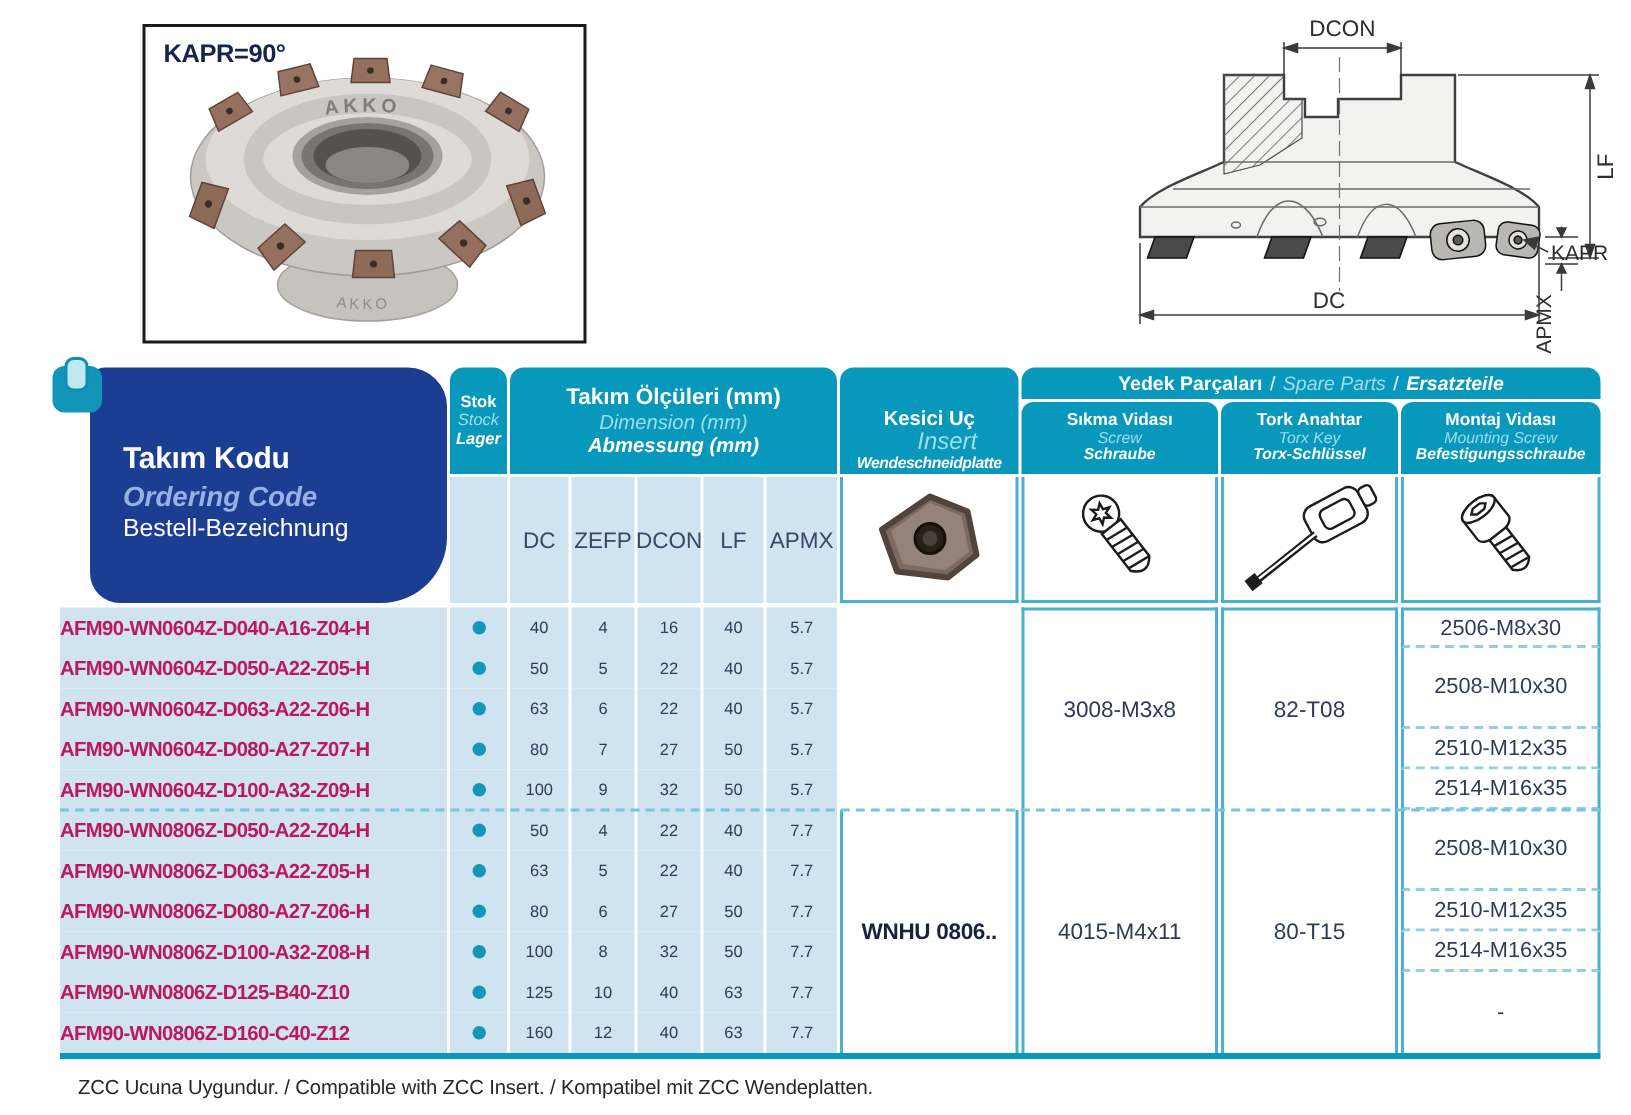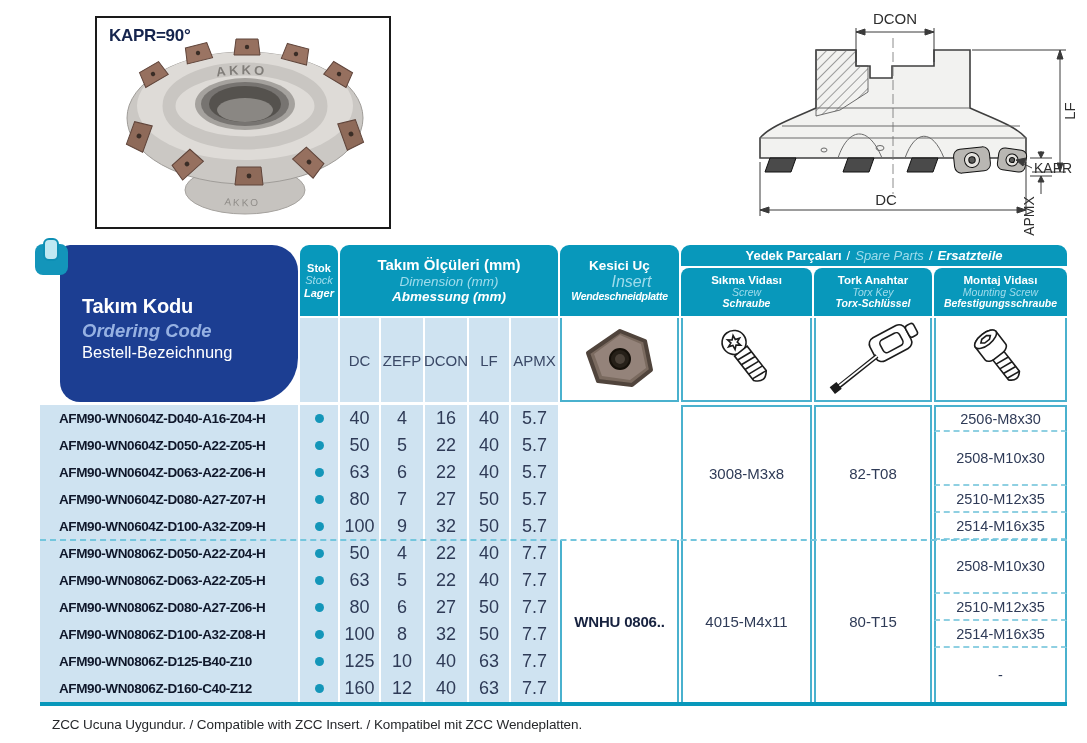--- a/index.html
+++ b/index.html
@@ -33,21 +33,21 @@
   .n3{font-size:16.5px;margin-top:1px;}
 
   .band{background:#0898bb;border-radius:9px 9px 0 0;color:#fff;display:flex;flex-direction:column;
         justify-content:center;text-align:center;line-height:1.12;}
   .b-tr{font-weight:bold;}
   .b-en{font-style:italic;color:#9fdcec;}
   .b-de{font-style:italic;font-weight:bold;}
   .band.stok{font-size:11px;}
   .band.dims{font-size:15px;}
   .band.dims .b-en,.band.dims .b-de{font-size:13.5px;}
-  .band.ins{font-size:13.5px;}
+  .band.ins{font-size:13.5px;justify-content:flex-end;}
   .band.ins .b-en{font-size:16px;padding-left:24px;}
   .band.ins .b-de{font-size:10.5px;letter-spacing:-0.3px;}
   .yedek{grid-column:9/12;grid-row:1;display:flex;flex-direction:column;}
   .ytitle{height:21px;background:#0898bb;border-radius:9px 9px 0 0;display:flex;align-items:center;
           justify-content:center;color:#fff;font-size:13px;margin-bottom:2px;}
   .ytitle .yb{font-weight:bold;}
   .ytitle .ysep{margin:0 5px;}
   .ytitle .yi{font-style:italic;color:#9fdcec;}
   .ytitle .ybi{font-style:italic;font-weight:bold;}
   .ysub{flex:1;display:grid;grid-template-columns:131px 118px 133px;column-gap:2px;}
@@ -56,24 +56,24 @@
 
   .lb{background:#cfe3f1;}
   .dimlab{font-size:15px;color:#3a4866;display:flex;align-items:center;justify-content:center;}
   .wc{background:#fff;border-left:2px solid #4ab1ce;border-right:2px solid #4ab1ce;
       display:flex;align-items:center;justify-content:center;box-sizing:border-box;}
   .wc.sub{border-bottom:2px solid #4ab1ce;}
   .wt{border-top:2px solid #4ab1ce;}
   .dash{border-bottom:2px dashed #8fd0e2;}
 
   .tdata{grid-template-rows:repeat(11,27px);position:relative;}
-  .c-code{display:flex;align-items:center;padding-left:19px;font-weight:bold;font-size:13.5px;
-          color:#0f172a;letter-spacing:-0.4px;box-sizing:border-box;}
+  .c-code{display:flex;align-items:center;padding-left:0;font-weight:bold;font-size:13.5px;
+          color:#be185d;letter-spacing:-0.4px;box-sizing:border-box;}
   .c-mid{display:flex;align-items:center;justify-content:center;}
-  .c-num{font-size:18px;color:#2f3b57;}
+  .c-num{font-size:11px;color:#2f3b57;}
   .dot{width:9px;height:9px;border-radius:50%;background:#1496b9;}
   .ins-name{font-weight:bold;font-size:15px;color:#17223f;letter-spacing:-0.2px;}
   .val{font-size:15px;color:#2f3b57;}
   .mnt{font-size:14.5px;color:#2f3b57;}
   .group-sep{position:absolute;left:0;right:0;top:134px;border-top:2px dashed #74c6dd;pointer-events:none;}
   .bottom-bar{height:4px;background:#0898bb;}
 
   .note{position:absolute;left:52px;top:717px;font-size:13.5px;color:#26282b;letter-spacing:-0.1px;}
 </style>
 </head>

